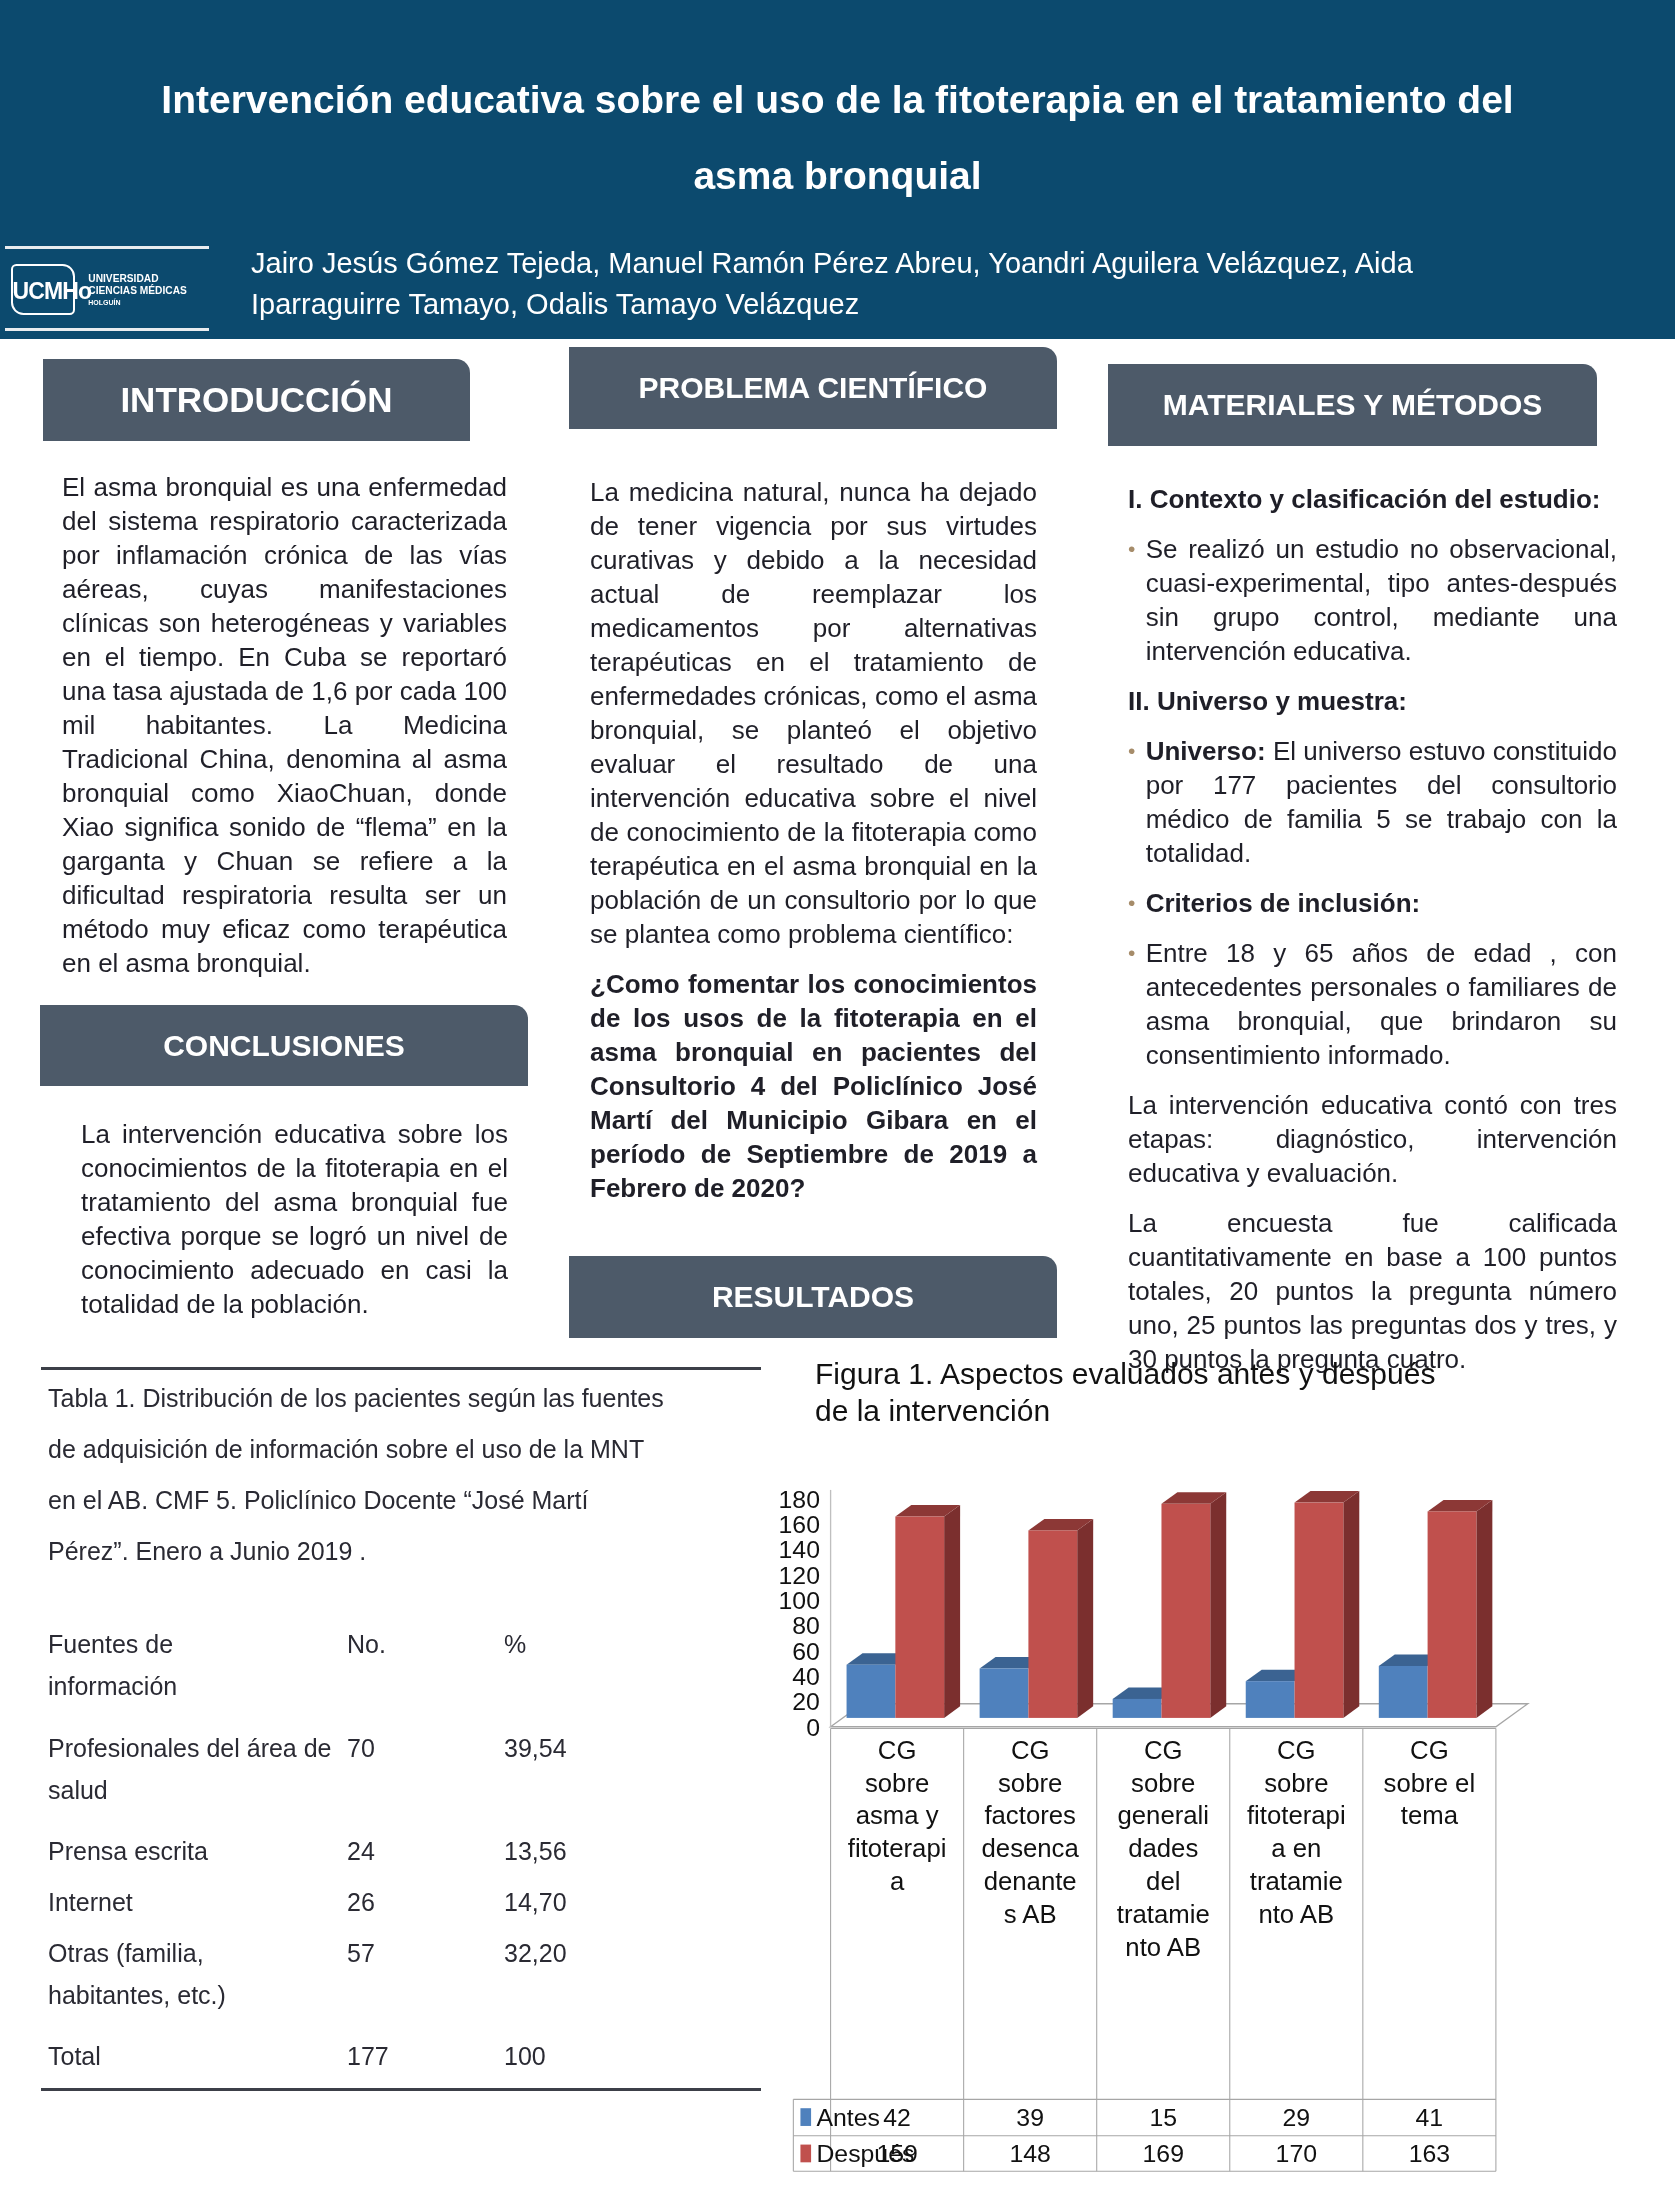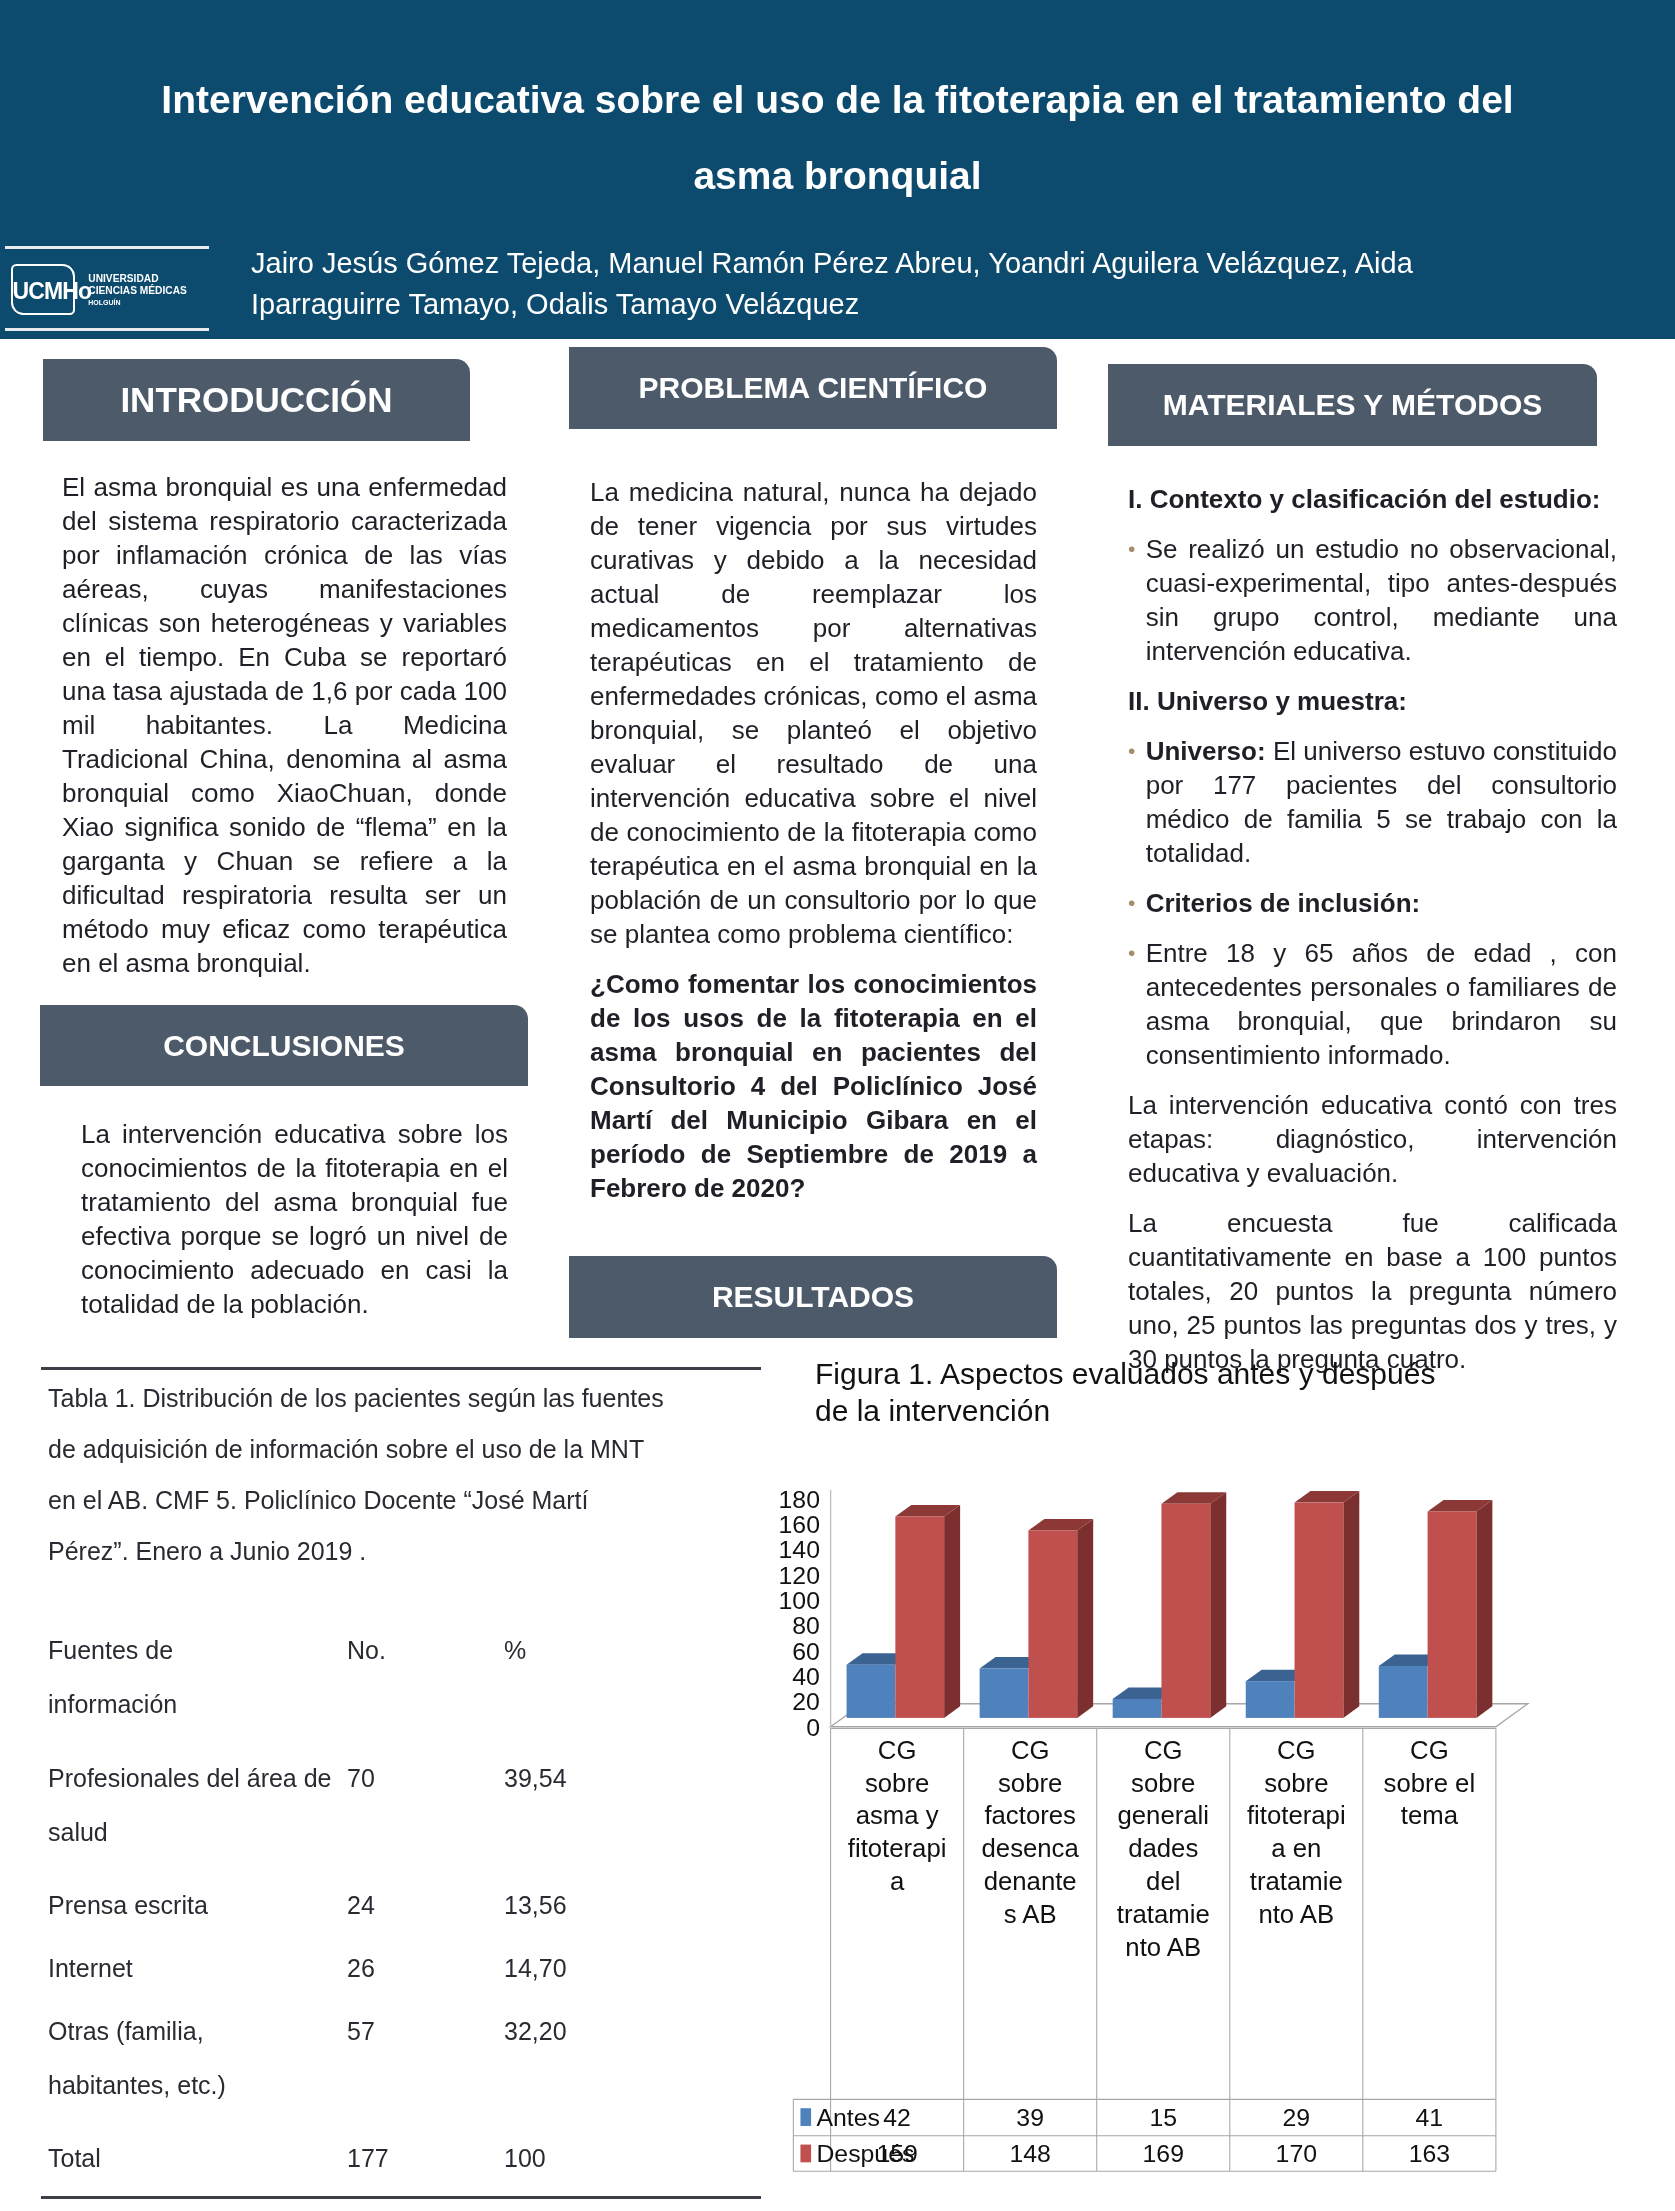--- a/index.html
+++ b/index.html
@@ -22,21 +22,21 @@
   .body-text p { margin:16px; }
   .bold { font-weight:bold; }
   .mm-item { position:relative; padding-left:17.7px; margin:0; }
   .mm-item .bullet { position:absolute; left:0; top:0; color:#a68c6a; font-size:21px; }
   .mm-sub { font-weight:bold; margin:0 0 7px 0; }
 
   .table-wrap { position:absolute; left:41px; top:1367px; width:720px; }
   .table-rule { height:2.7px; background:#3c3f48; }
   .caption { font-size:25px; line-height:51px; color:#2a2a33; padding-left:7px; margin-top:3.5px; }
   table.t1 { border-collapse:collapse; margin-top:46px; font-size:25px; color:#2a2a33; }
-  table.t1 td { vertical-align:top; line-height:54px; padding:0; }
+  table.t1 td { vertical-align:top; line-height:42px; padding:0; }
   table.t1 td.c1 { width:299px; padding-left:7px; }
   table.t1 td.c2 { width:157px; }
   table.t1 td.c3 { width:248px; }
   table.t1 tr.gap td { padding-bottom:19.5px; }
 
   .chart-area { position:absolute; left:780px; top:1348px; width:896px; height:864px; }
   .chart-title { position:absolute; left:35px; width:763px; top:0; text-align:left; font-size:30px; line-height:37px; color:#111; }
 </style>
 </head>
 <body>

